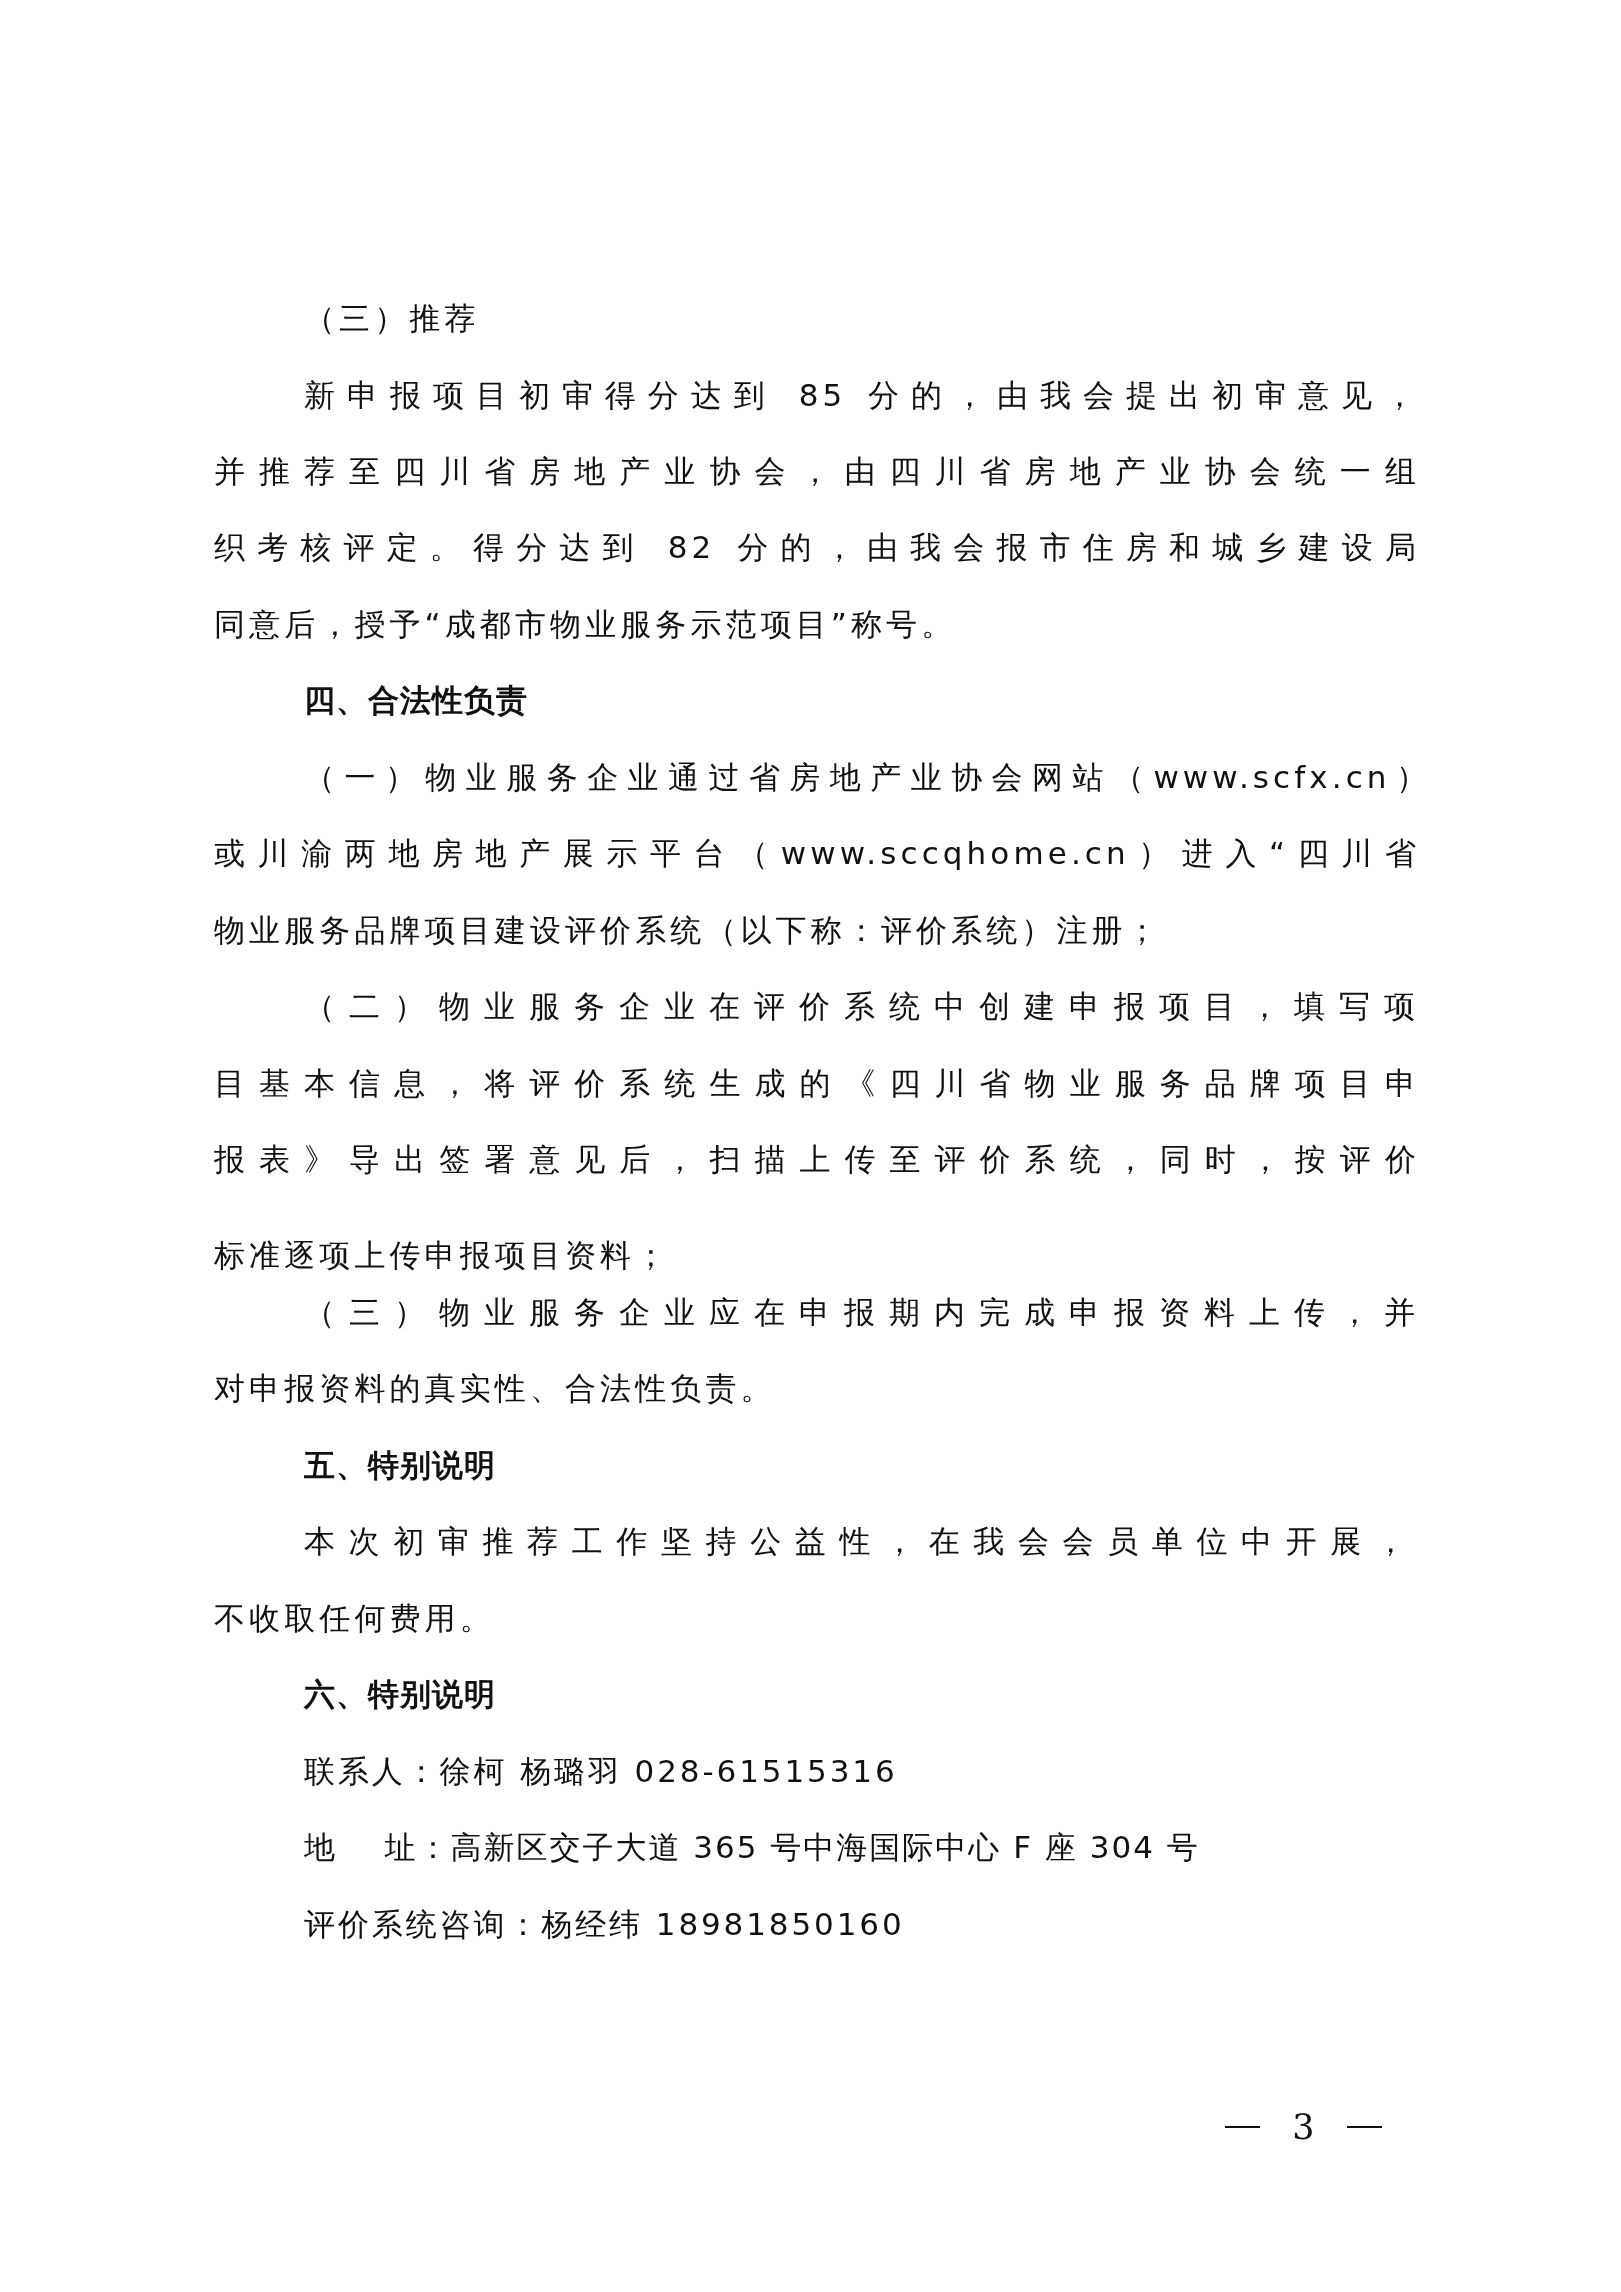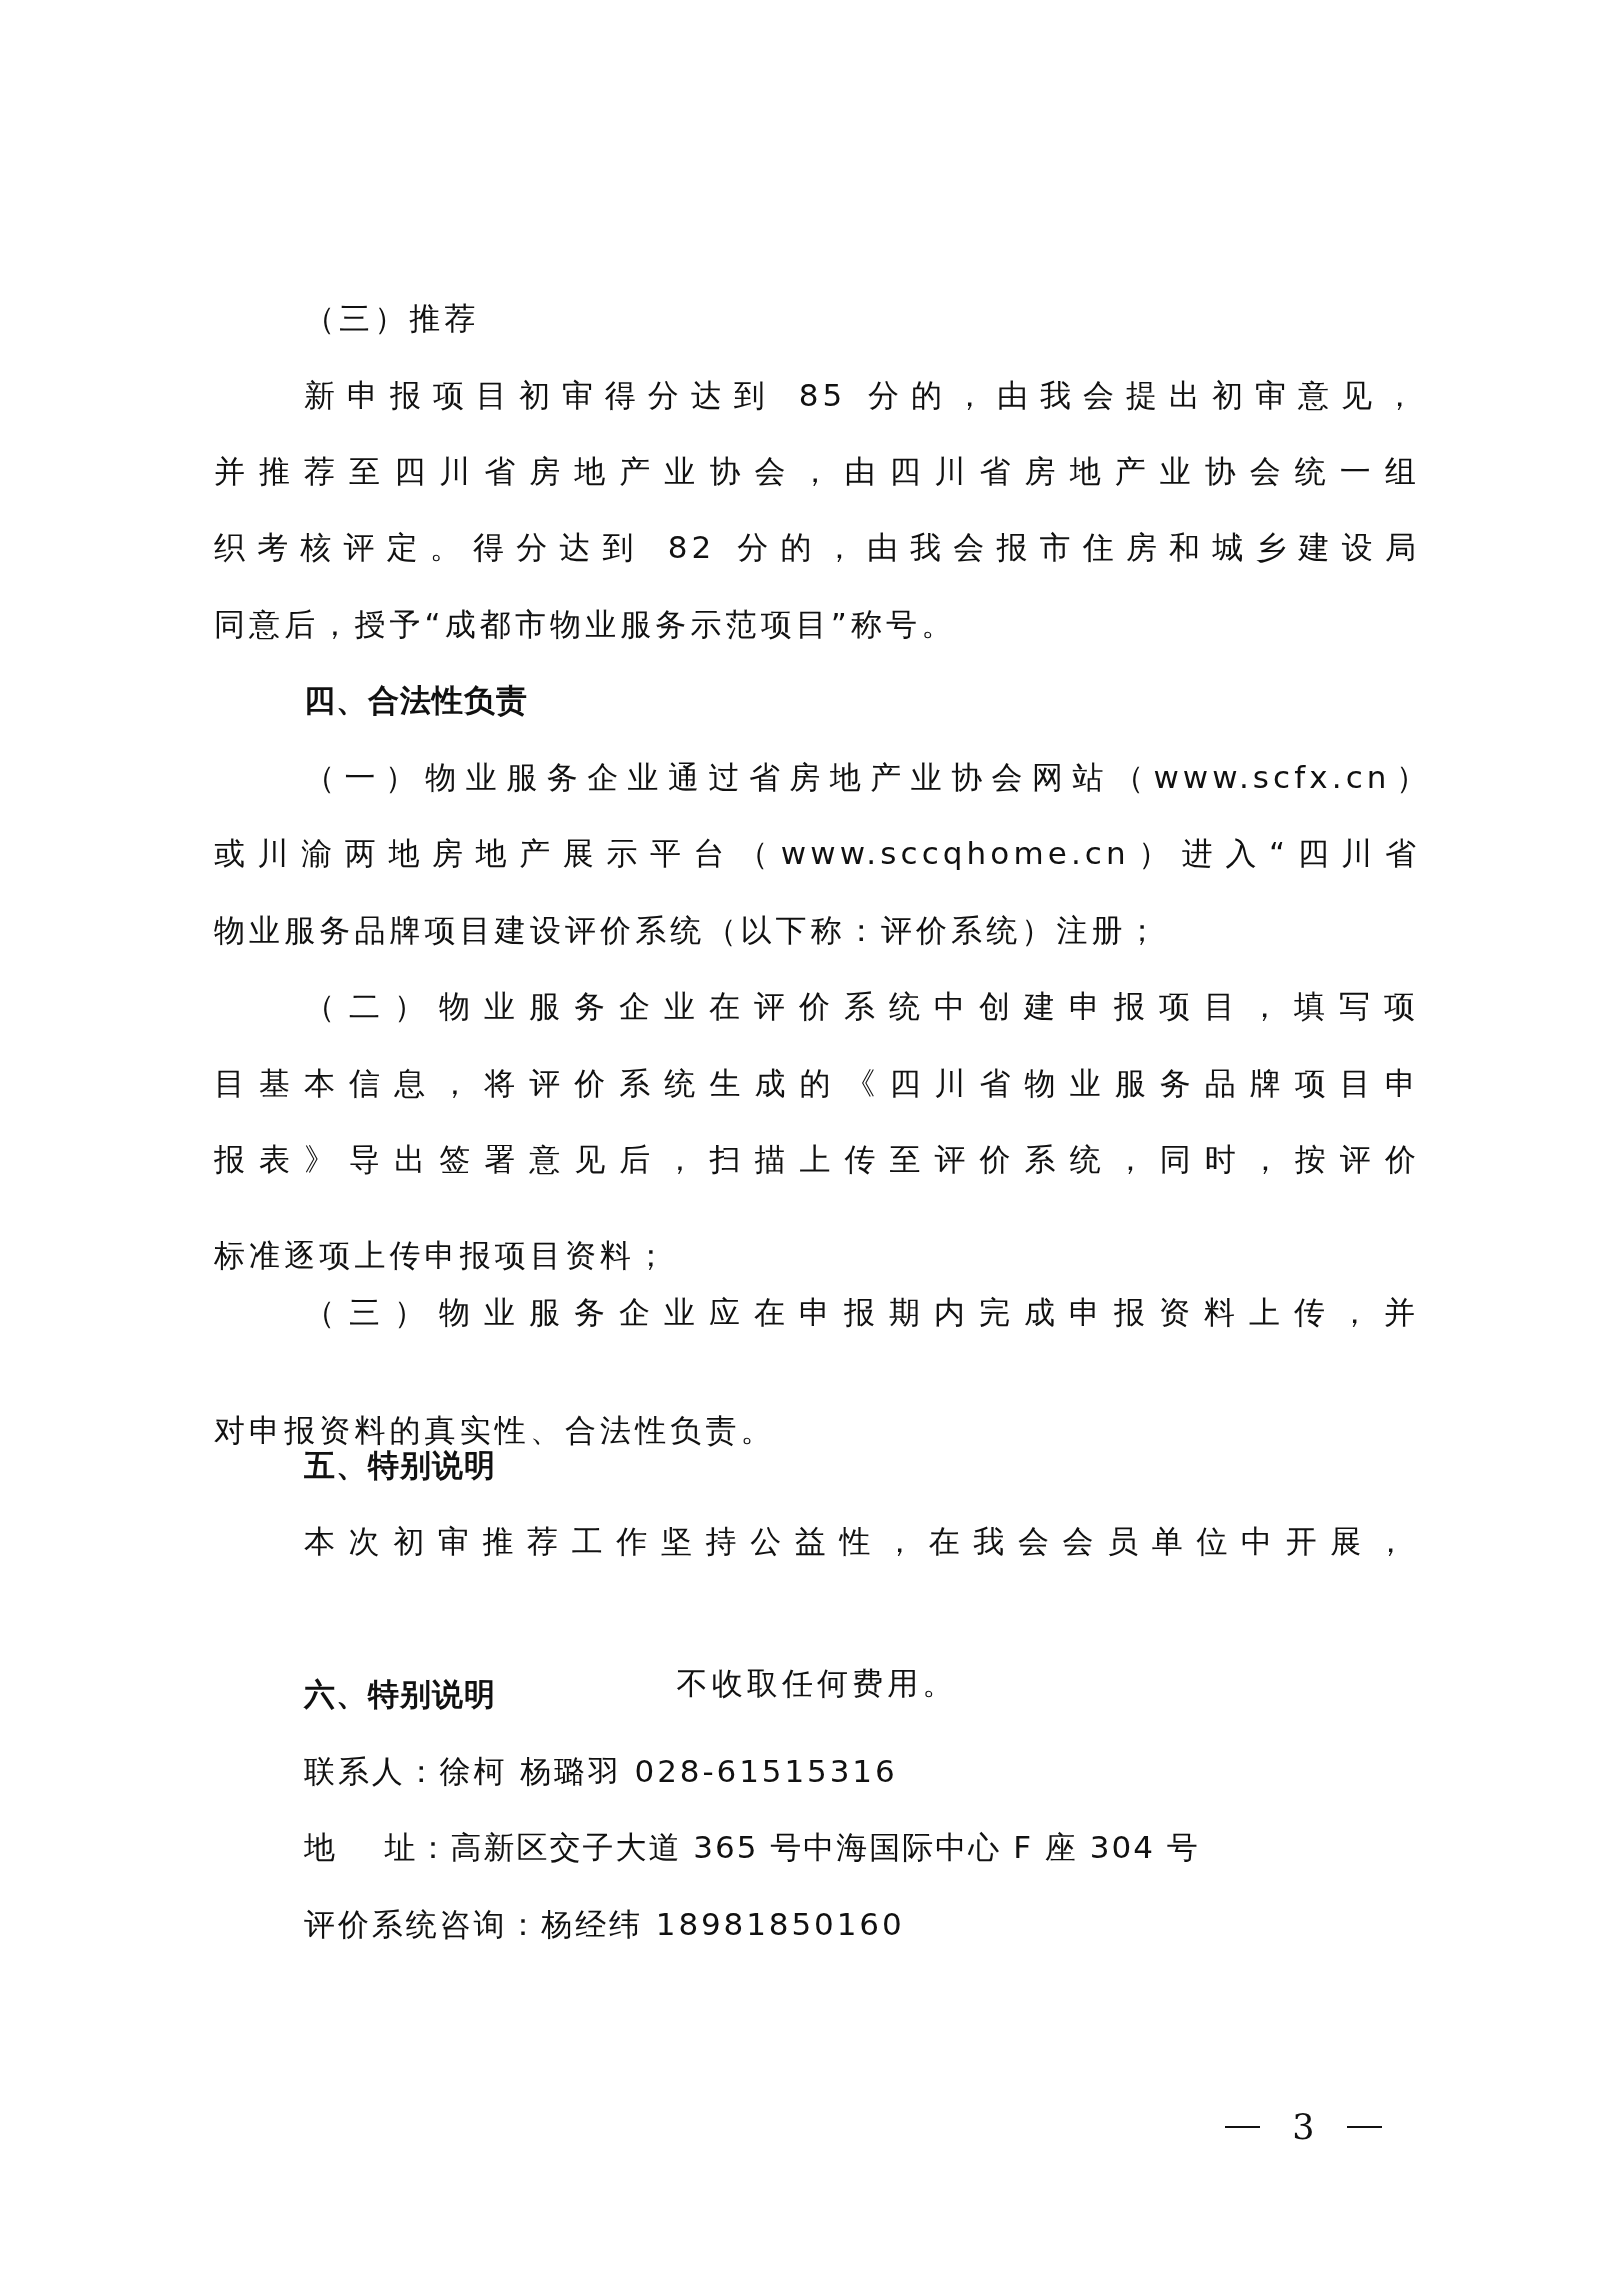--- a/index.html
+++ b/index.html
@@ -72,25 +72,25 @@
 
   <div class="line indent heading" style="top:671px;">四、合法性负责</div>
   <div class="line indent justify" style="top:748px; width:1127px;">（一）物业服务企业通过省房地产业协会网站（www.scfx.cn）</div>
   <div class="line justify" style="top:824px;">或川渝两地房地产展示平台（www.sccqhome.cn）进入“四川省</div>
   <div class="line" style="top:901px;">物业服务品牌项目建设评价系统（以下称：评价系统）注册；</div>
   <div class="line indent justify" style="top:977px; width:1115px;">（二）物业服务企业在评价系统中创建申报项目，填写项</div>
   <div class="line justify" style="top:1054px;">目基本信息，将评价系统生成的《四川省物业服务品牌项目申</div>
   <div class="line justify" style="top:1130px;">报表》导出签署意见后，扫描上传至评价系统，同时，按评价</div>
   <div class="line" style="top:1207px;margin-top:19px;">标准逐项上传申报项目资料；</div>
   <div class="line indent justify" style="top:1283px; width:1115px;">（三）物业服务企业应在申报期内完成申报资料上传，并</div>
-  <div class="line" style="top:1359px;margin-top:42px;">对申报资料的真实性、合法性负责。</div>
+  <div class="line" style="top:1359px;">对申报资料的真实性、合法性负责。</div>
 
   <div class="line indent heading" style="top:1436px;">五、特别说明</div>
   <div class="line indent justify" style="top:1512px; width:1106px;">本次初审推荐工作坚持公益性，在我会会员单位中开展，</div>
-  <div class="line" style="top:1654px;text-align:center;">不收取任何费用。</div>
+  <div class="line" style="top:1589px;">不收取任何费用。</div>
 
   <div class="line indent heading" style="top:1665px;">六、特别说明</div>
   <div class="line indent" style="top:1742px; letter-spacing:2.9px;">联系人：徐柯  杨璐羽  028-61515316</div>
   <div class="line indent" style="top:1818px; letter-spacing:2px; white-space:pre;">地    址：高新区交子大道 365 号中海国际中心 F 座 304 号</div>
   <div class="line indent" style="top:1895px; letter-spacing:2.9px;">评价系统咨询：杨经纬  18981850160</div>
 
   <div class="page-number">
     <span class="dash"></span>
     <span>3</span>
     <span class="dash"></span>

